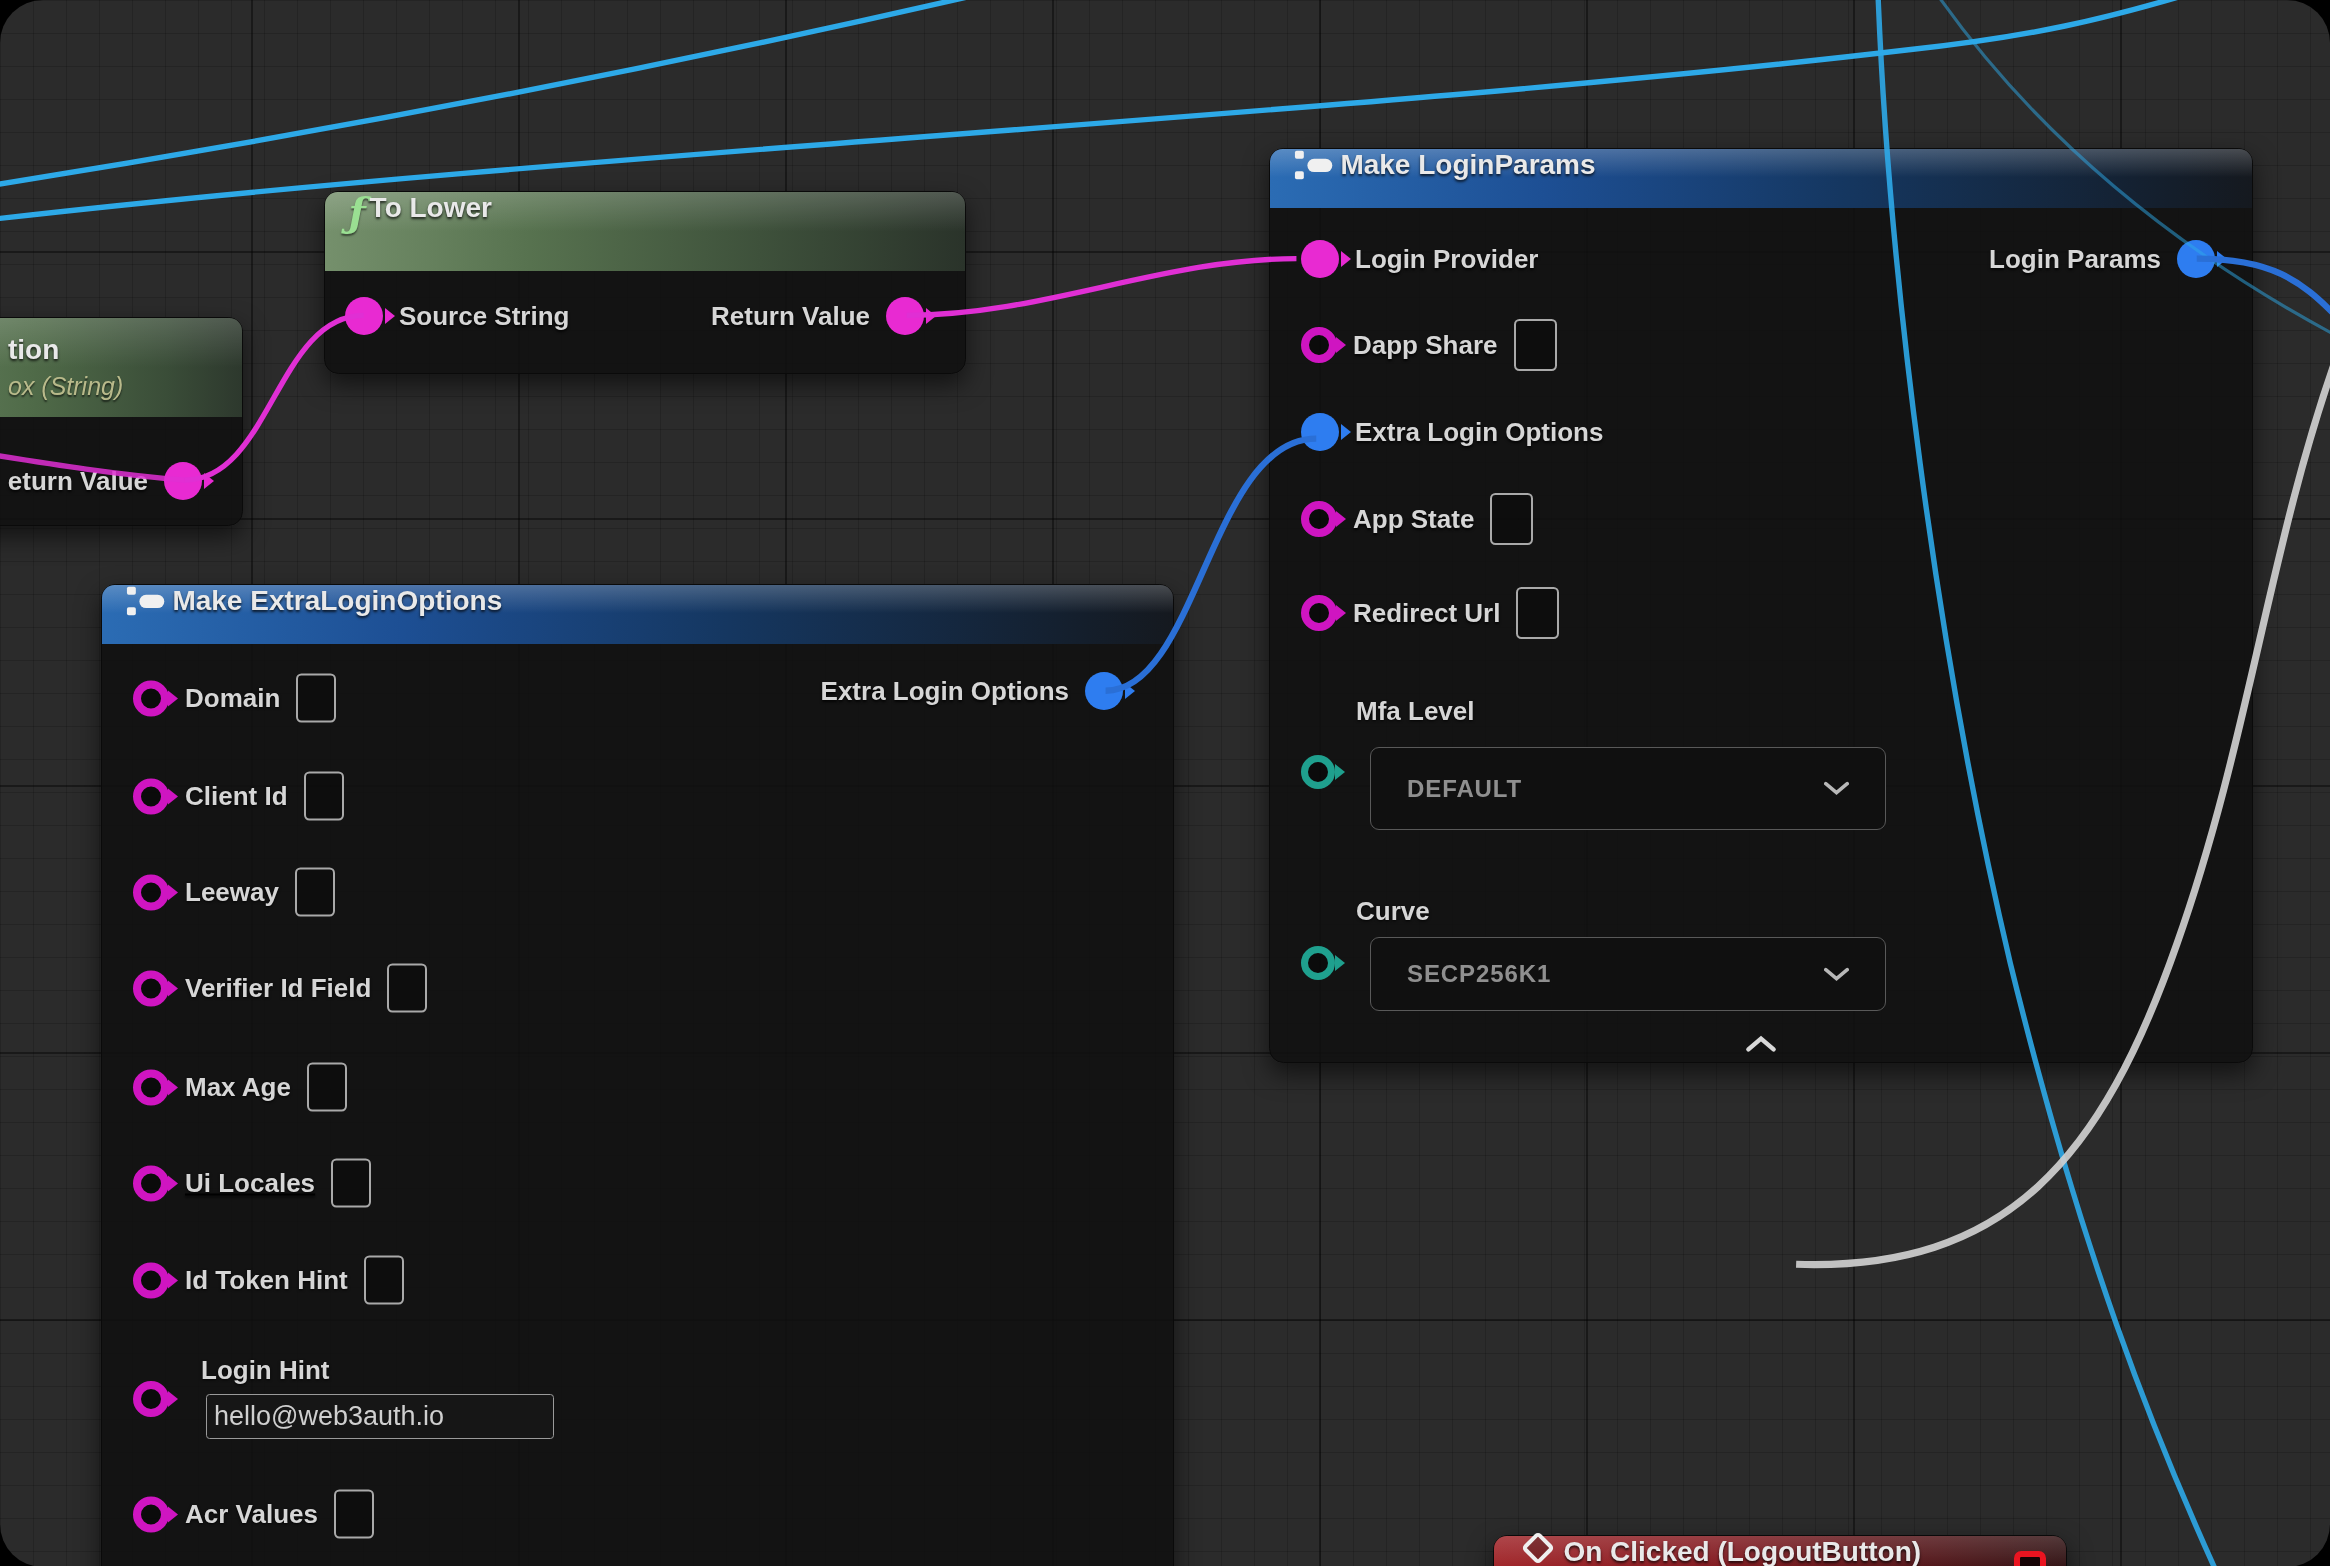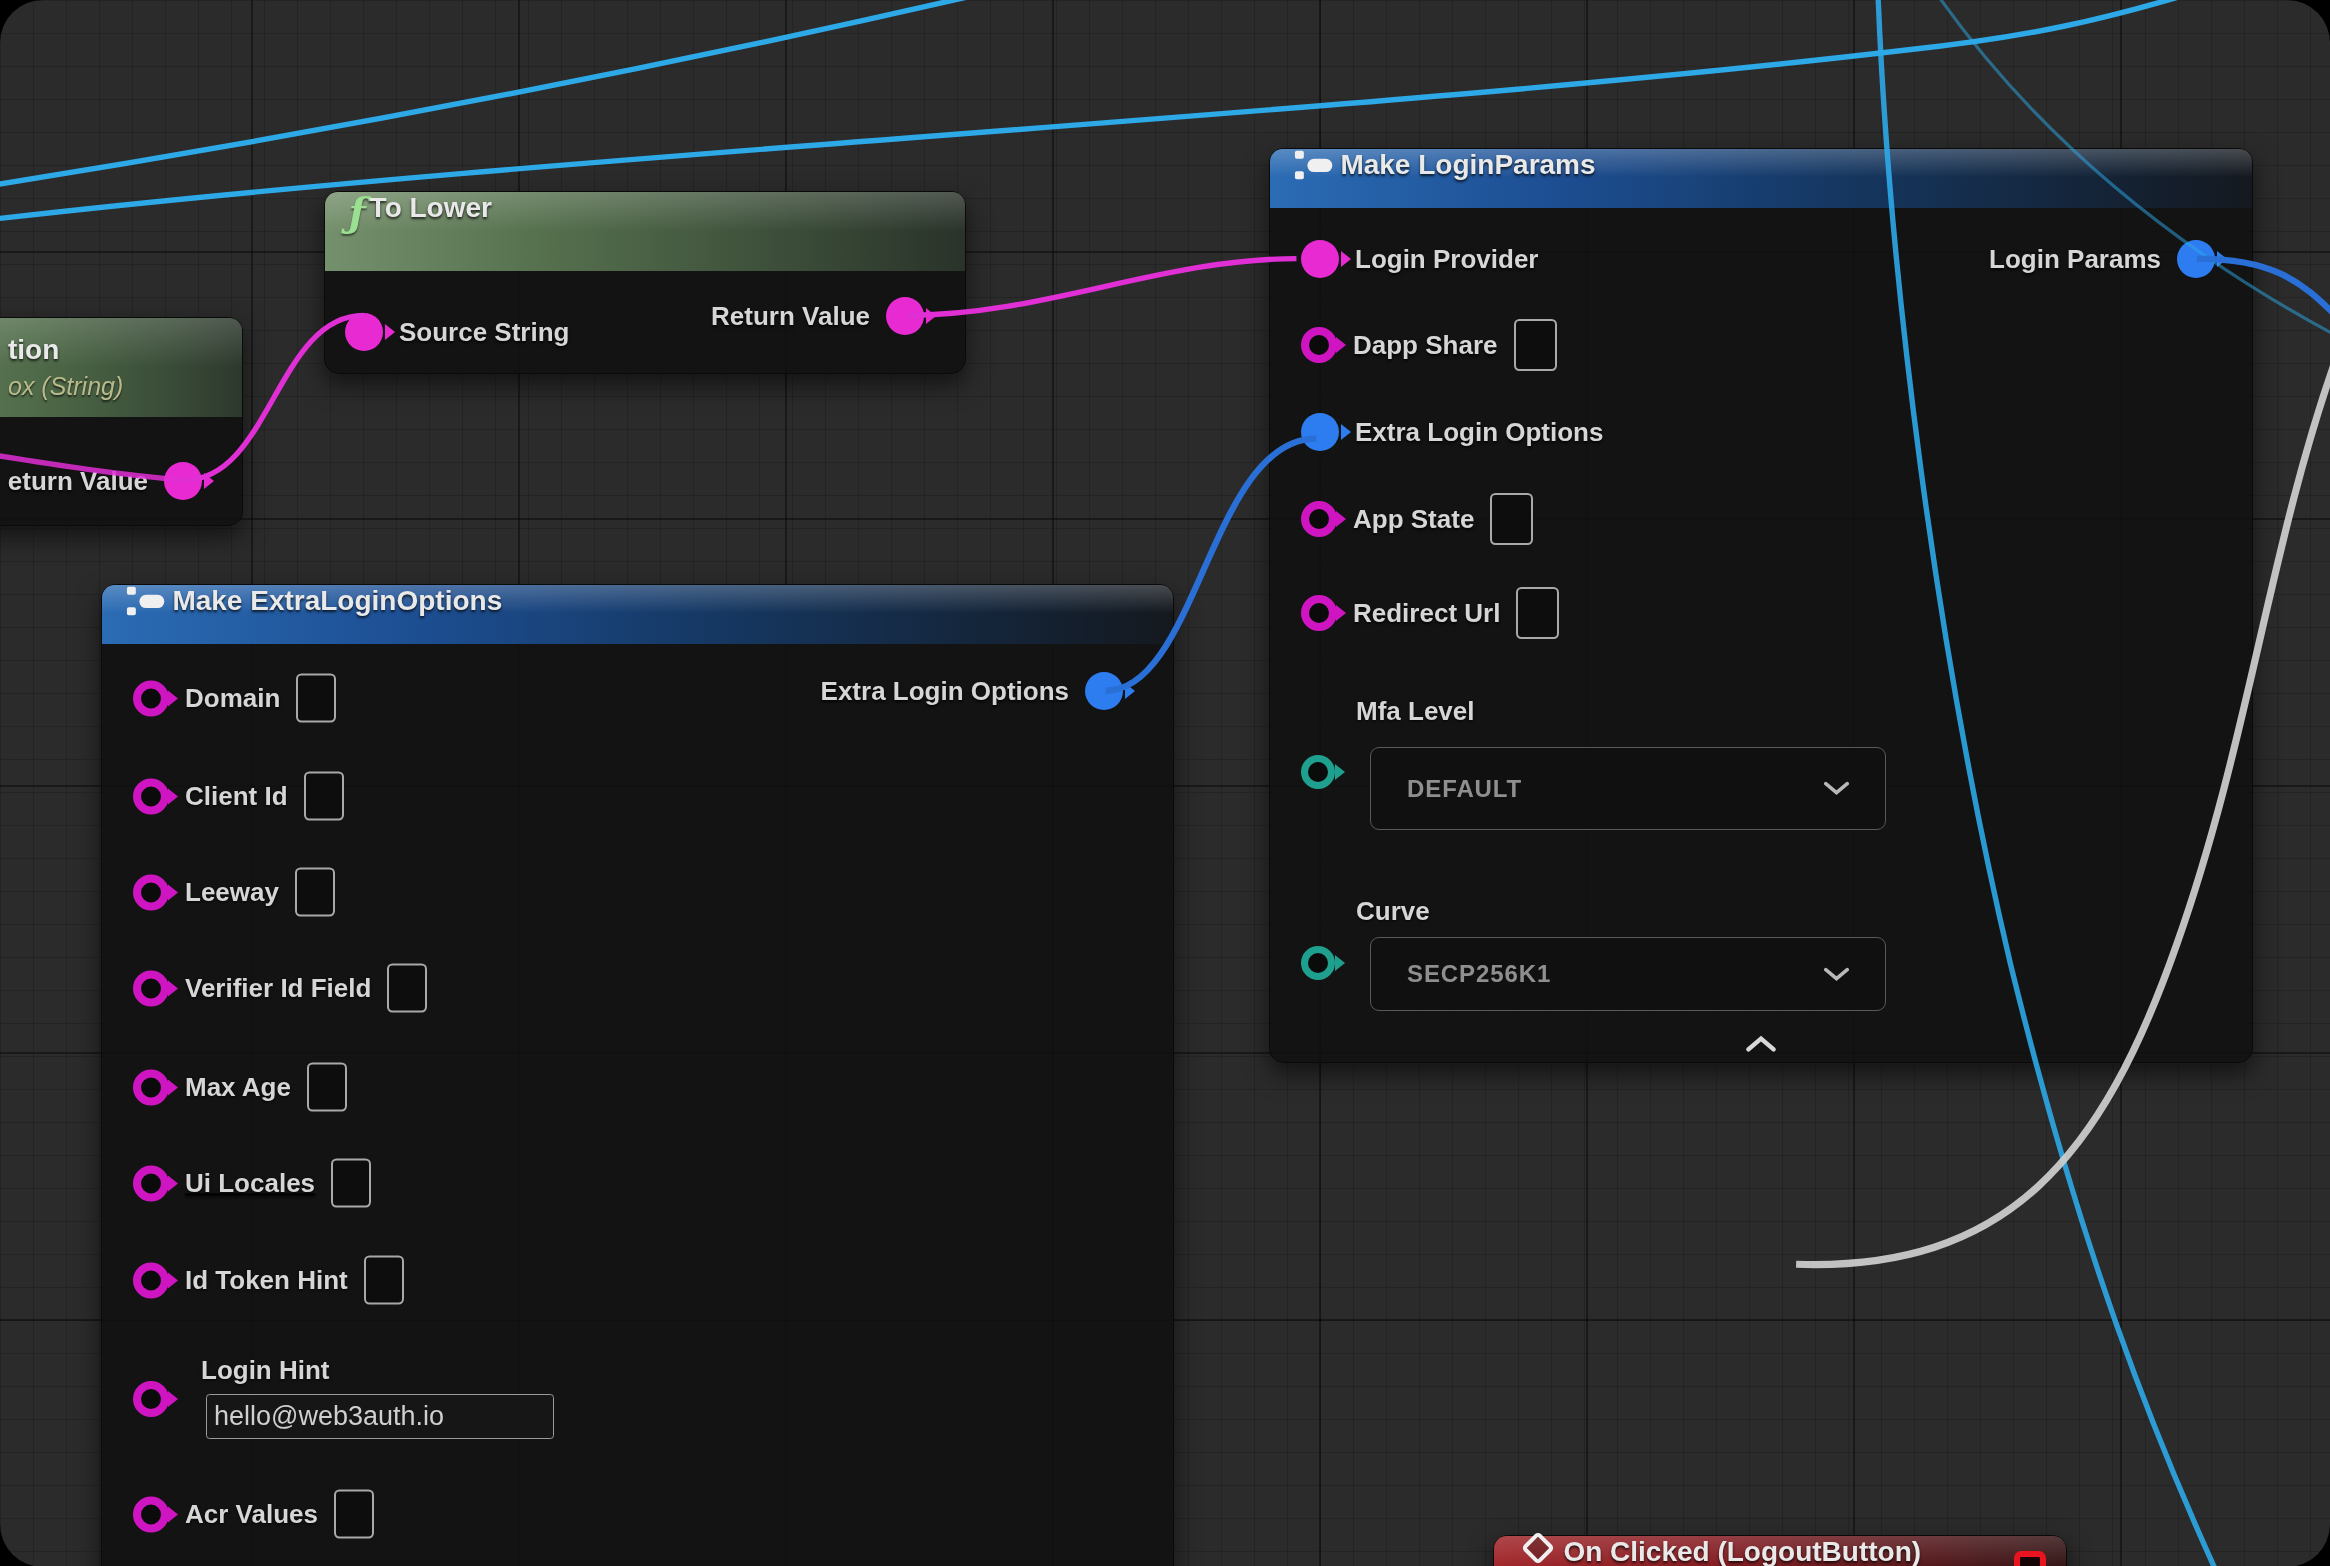--- a/index.html
+++ b/index.html
@@ -82,21 +82,21 @@
       <span class="plabel">eturn Value</span>
       <span class="pin filled magenta"></span>
     </div>
   </div>
 
   <div class="node" style="left:324px;top:191px;width:642px;height:183px;">
     <div class="hdr green">
       <span class="ficon">ƒ</span>
       <span>To Lower</span>
     </div>
-    <div class="row" style="top:124px;left:20px;margin-top:16px;">
+    <div class="row" style="top:124px;left:20px;">
       <span class="pin filled magenta"></span>
       <span class="plabel">Source String</span>
     </div>
     <div class="row" style="top:124px;right:41px;">
       <span class="plabel">Return Value</span>
       <span class="pin filled magenta"></span>
     </div>
   </div>
 
   <div class="node" style="left:101px;top:584px;width:1073px;height:1026px;">

